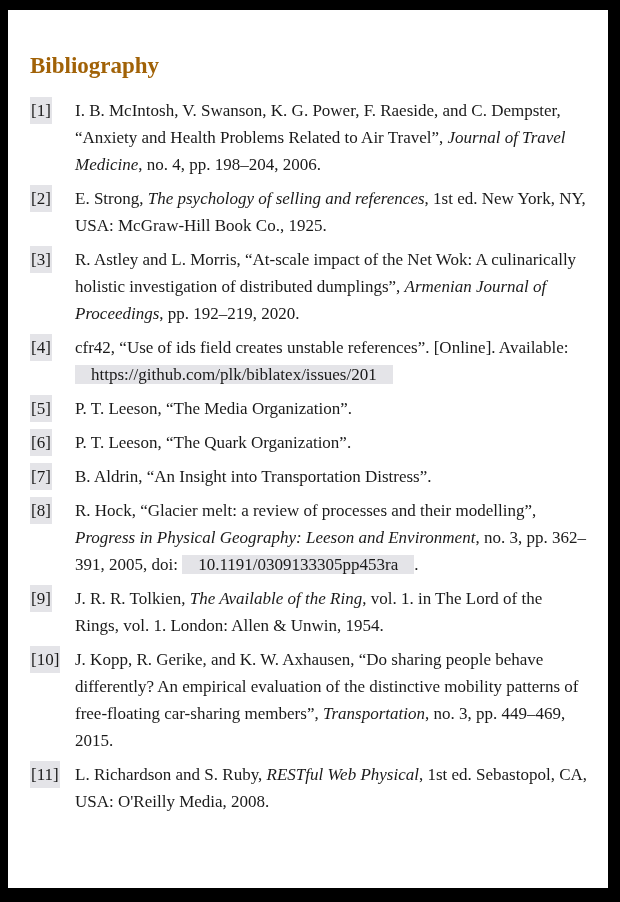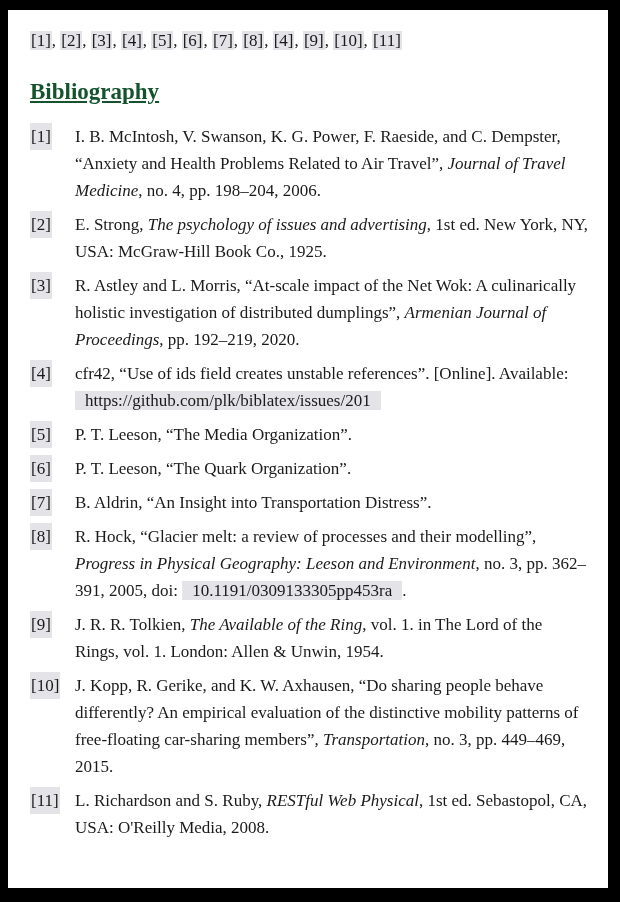--- a/index.html
+++ b/index.html
@@ -36,57 +36,55 @@
   }
   .cite {
     background: #e4e4e8;
     padding: 0 1px;
   }
   .heading {
     font-size: 23px;
     font-weight: bold;
     margin: 24px 0 17px 0;
     line-height: 28px;
-    color: #14532d;
-    text-decoration: underline;
+    color: #a16207;
   }
   .entries { margin: 0; }
   .entry {
     display: grid;
     grid-template-columns: 45px 1fr;
     margin-bottom: 7px;
   }
   .label {
     line-height: 27px;
     justify-self: start;
     align-self: start;
   }
   .etext {
     margin: 0;
     line-height: 27px;
     max-width: 515px;
   }
   .it { font-style: italic; }
-  .link { padding: 0 10px; }
+  .link { padding: 0 16px; }
 </style>
 </head>
 <body>
 
 <div class="viewport">
   <div class="page">
-    <p class="citeline"><span class="cite">[1]</span>, <span class="cite">[2]</span>, <span class="cite">[3]</span>, <span class="cite">[4]</span>, <span class="cite">[5]</span>, <span class="cite">[6]</span>, <span class="cite">[7]</span>, <span class="cite">[8]</span>, <span class="cite">[4]</span>, <span class="cite">[9]</span>, <span class="cite">[10]</span>, <span class="cite">[11]</span></p>
     <h1 class="heading">Bibliography</h1>
     <div class="entries">
         <div class="entry">
           <span class="label cite">[1]</span>
           <p class="etext">I. B. McIntosh, V. Swanson, K. G. Power, F. Raeside, and C. Dempster, “Anxiety and Health Problems Related to Air Travel”, <span class="it">Journal of Travel Medicine</span>, no. 4, pp. 198–204, 2006.</p>
         </div>
         <div class="entry">
           <span class="label cite">[2]</span>
-          <p class="etext">E. Strong, <span class="it">The psychology of issues and advertising</span>, 1st ed. New York, NY, USA: McGraw-Hill Book Co., 1925.</p>
+          <p class="etext">E. Strong, <span class="it">The psychology of selling and references</span>, 1st ed. New York, NY, USA: McGraw-Hill Book Co., 1925.</p>
         </div>
         <div class="entry">
           <span class="label cite">[3]</span>
           <p class="etext">R. Astley and L. Morris, “At-scale impact of the Net Wok: A culinarically holistic investigation of distributed dumplings”, <span class="it">Armenian Journal of Proceedings</span>, pp. 192–219, 2020.</p>
         </div>
         <div class="entry">
           <span class="label cite">[4]</span>
           <p class="etext">cfr42, “Use of ids field creates unstable references”. [Online]. Available: <span class="cite link">https://github.com/plk/biblatex/issues/201</span></p>
         </div>
         <div class="entry">

